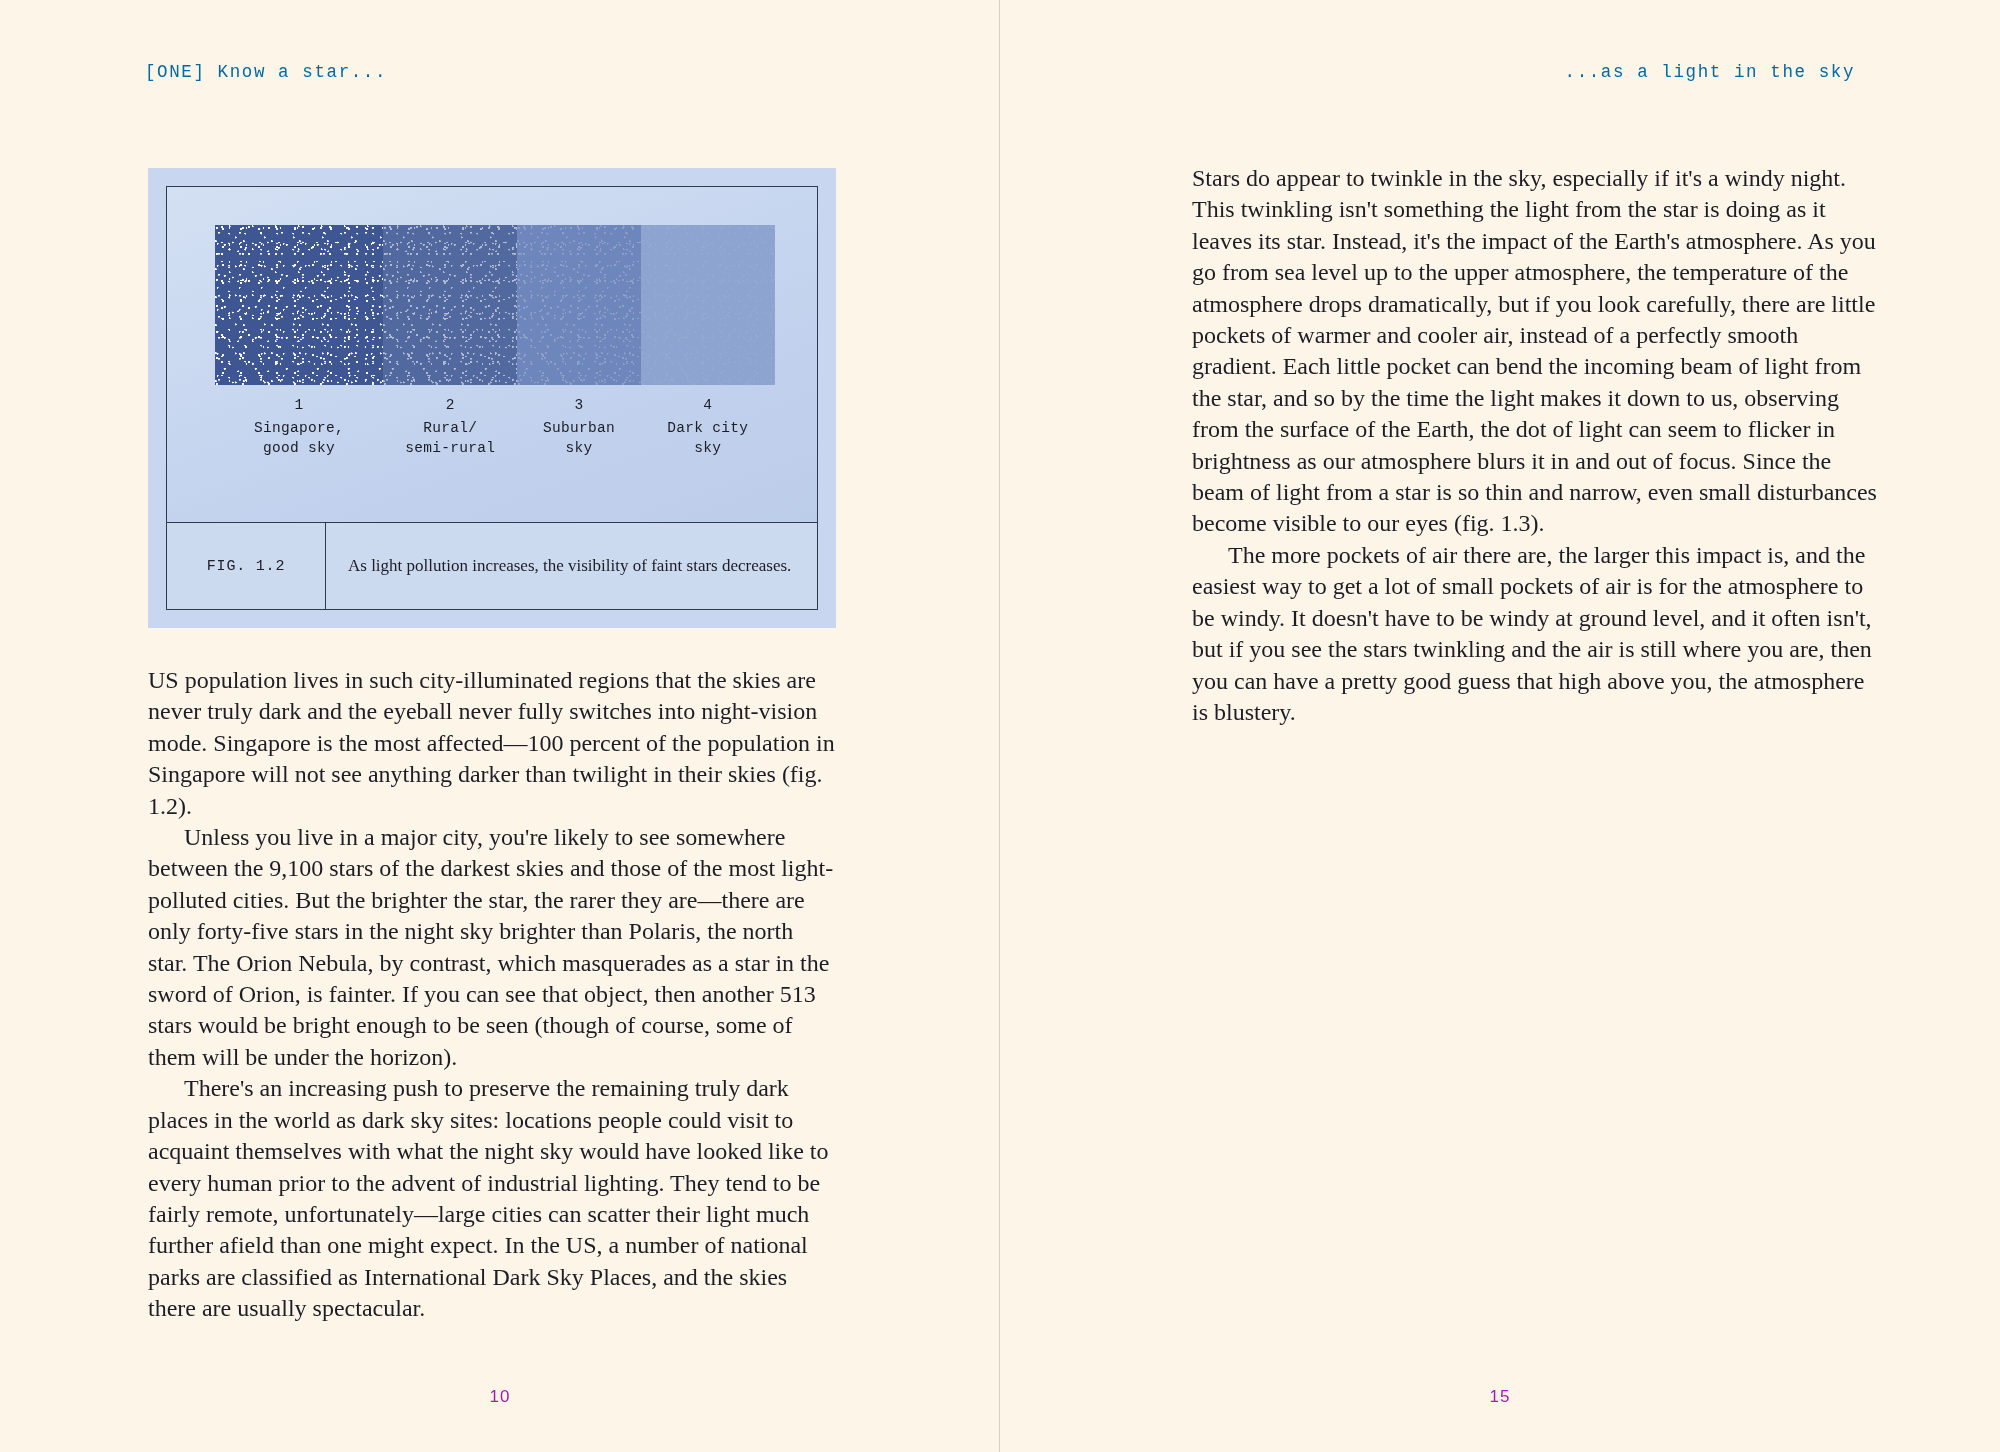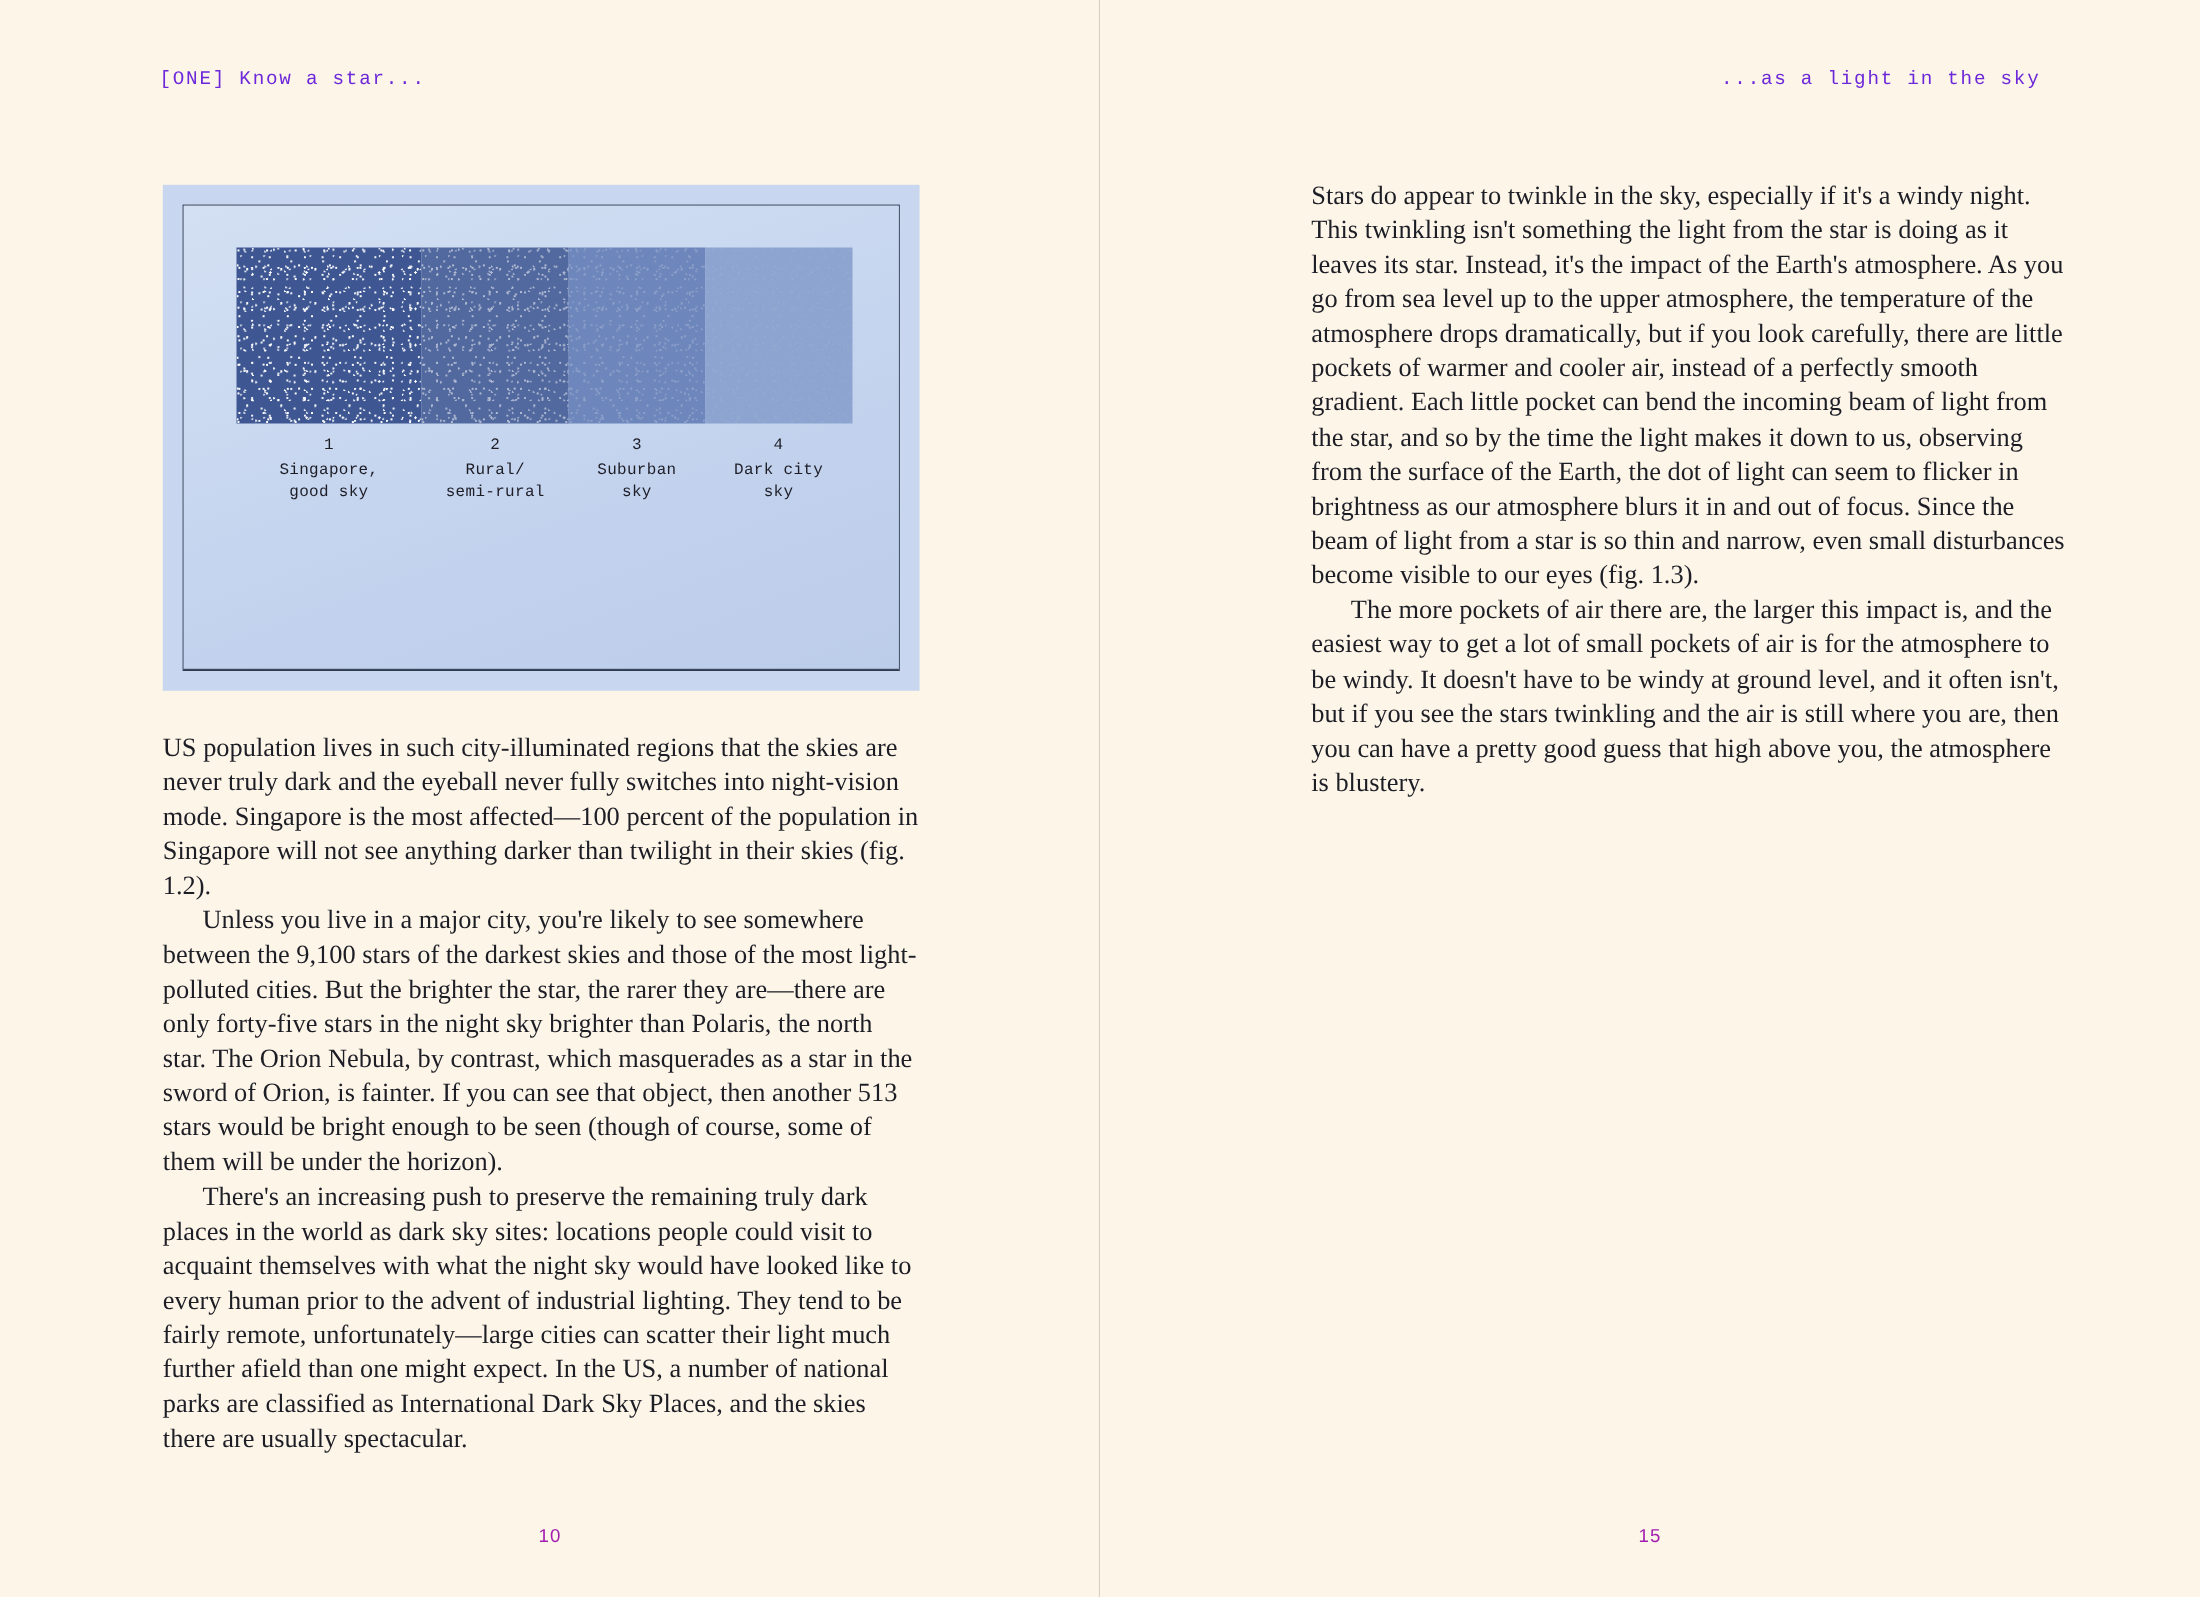--- a/index.html
+++ b/index.html
@@ -33,21 +33,21 @@
     width: 1px;
     height: 1452px;
     background: #d8d0c2;
   }
   .running-head {
     position: absolute;
     top: 62px;
     font-family: "Liberation Mono", monospace;
     font-size: 17.5px;
     letter-spacing: 1.6px;
-    color: #6d28d9;
+    color: #0369a1;
     white-space: nowrap;
   }
   .rh-left { left: 145px; }
   .rh-right { right: 145px; text-align: center; }
 
   .folio {
     position: absolute;
     bottom: 45px;
     width: 100%;
     text-align: center;
@@ -229,20 +229,24 @@
               <span>sky</span>
             </div>
             <div class="grad-label gl4">
               <span class="num">4</span>
               <span>Dark city</span><br>
               <span>sky</span>
             </div>
           </div>
 
         </div>
+        <div class="fig-caption-row">
+          <div class="fig-label">FIG. 1.2</div>
+          <div class="fig-caption">As light pollution increases, the visibility of faint stars decreases.</div>
+        </div>
       </div>
     </div>
 
     <div class="body-col" style="left:148px; top:665px; width:688px;">
       <p>US population lives in such city-illuminated regions that the skies are never truly dark and the eyeball never fully switches into night-vision mode. Singapore is the most affected—100 percent of the population in Singapore will not see anything darker than twilight in their skies (fig. 1.2).</p>
       <p class="indent">Unless you live in a major city, you're likely to see somewhere between the 9,100 stars of the darkest skies and those of the most light-polluted cities. But the brighter the star, the rarer they are—there are only forty-five stars in the night sky brighter than Polaris, the north star. The Orion Nebula, by contrast, which masquerades as a star in the sword of Orion, is fainter. If you can see that object, then another 513 stars would be bright enough to be seen (though of course, some of them will be under the horizon).</p>
       <p class="indent">There's an increasing push to preserve the remaining truly dark places in the world as dark sky sites: locations people could visit to acquaint themselves with what the night sky would have looked like to every human prior to the advent of industrial lighting. They tend to be fairly remote, unfortunately—large cities can scatter their light much further afield than one might expect. In the US, a number of national parks are classified as International Dark Sky Places, and the skies there are usually spectacular.</p>
     </div>
 
     <div class="folio">10</div>

